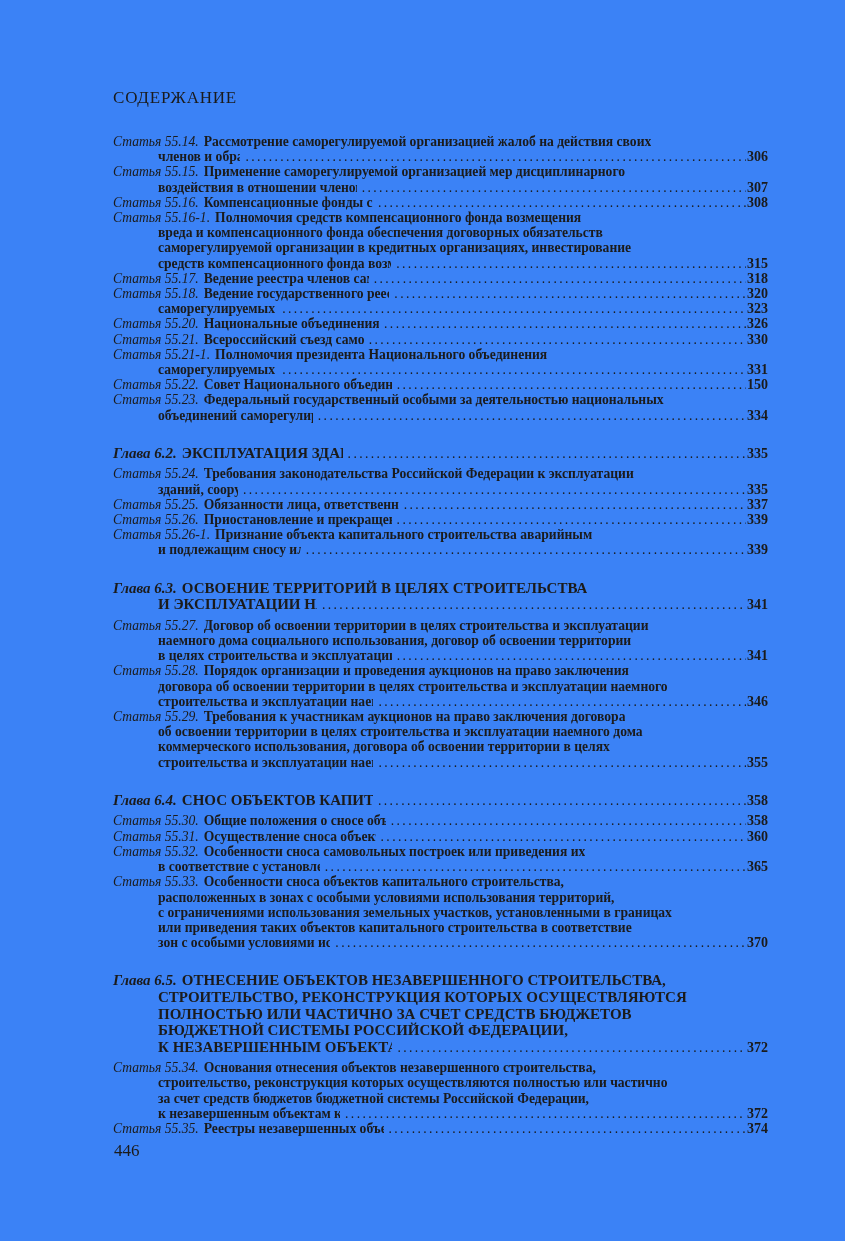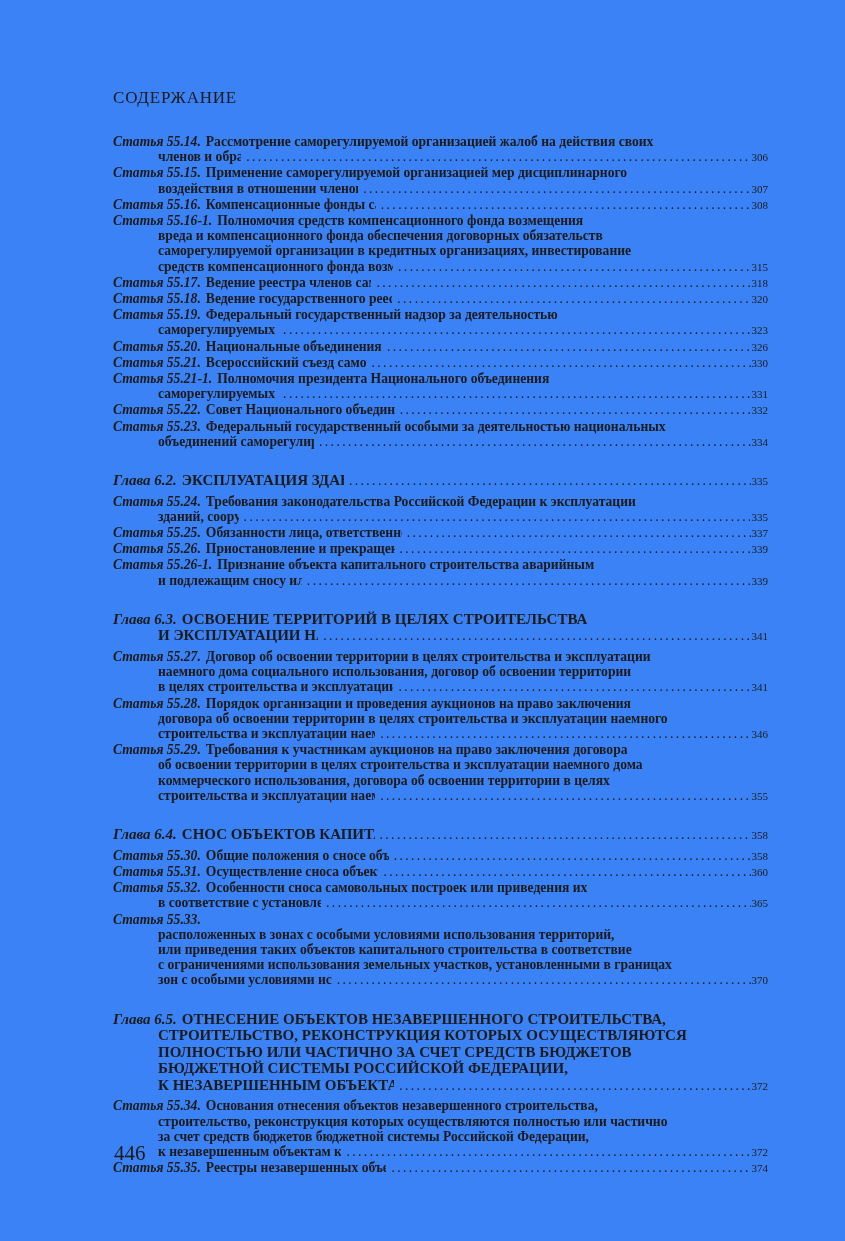--- a/index.html
+++ b/index.html
@@ -27,42 +27,42 @@
   }
   .entry { font-size: 13.6px; line-height: 15.2px; }
   .entry.chapter {
     font-size: 15px;
     line-height: 16.6px;
     margin-top: 22px;
     margin-bottom: 4px;
   }
   .line { display: flex; align-items: baseline; }
   .line.cont { padding-left: 45px; }
-  .label { font-style: italic; padding-right: 5px; white-space: nowrap; font-weight: bold; }
+  .label { font-style: italic; padding-right: 5px; white-space: nowrap; }
   .chapter .label { font-weight: bold; }
   .text { white-space: nowrap; flex: 0 1 auto; overflow: hidden; font-weight: bold; }
   .leader {
     flex: 1 1 auto;
     overflow: hidden;
     white-space: nowrap;
     margin-left: 5px;
     margin-right: 1px;
     min-width: 12px;
   }
   .leader::after {
     content: "........................................................................................................................................";
     letter-spacing: 2.4px;
     font-size: 13.6px;
   }
-  .pg { white-space: nowrap; font-size: 11px; }
+  .pg { white-space: nowrap; font-size: 14px; font-weight: bold; }
   .folio {
     position: absolute;
     left: 114px;
     top: 1141px;
-    font-size: 21px;
+    font-size: 17px;
   }
 </style>
 </head>
 <body>
 
 <div class="page">
   <div class="content">
     <h1 class="header">СОДЕРЖАНИЕ</h1>
     <div id="toc">
         <div class="entry article">
@@ -122,24 +122,20 @@
         </div>
         <div class="entry article">
           <div class="line first">
             <span class="label">Статья 55.18.</span>
             <span class="text">Ведение государственного реестра саморегулируемых организаций.</span>
             <span class="leader"></span>
             <span class="pg">320</span>
           </div>
         </div>
         <div class="entry article">
-          <div class="line first">
-            <span class="label">Статья 55.19.</span>
-            <span class="text">Федеральный государственный надзор за деятельностью</span>
-          </div>
           <div class="line cont">
             <span class="text">саморегулируемых организаций.</span>
             <span class="leader"></span>
             <span class="pg">323</span>
           </div>
         </div>
         <div class="entry article">
           <div class="line first">
             <span class="label">Статья 55.20.</span>
             <span class="text">Национальные объединения саморегулируемых организаций.</span>
@@ -164,21 +160,21 @@
             <span class="text">саморегулируемых организаций.</span>
             <span class="leader"></span>
             <span class="pg">331</span>
           </div>
         </div>
         <div class="entry article">
           <div class="line first">
             <span class="label">Статья 55.22.</span>
             <span class="text">Совет Национального объединения саморегулируемых организаций.</span>
             <span class="leader"></span>
-            <span class="pg">332</span>
+            <span class="pg">150</span>
           </div>
         </div>
         <div class="entry article">
           <div class="line first">
             <span class="label">Статья 55.23.</span>
             <span class="text">Федеральный государственный особыми за деятельностью национальных</span>
           </div>
           <div class="line cont">
             <span class="text">объединений саморегулируемых организаций.</span>
             <span class="leader"></span>
@@ -318,29 +314,30 @@
           </div>
           <div class="line cont">
             <span class="text">в соответствие с установленными требованиями.</span>
             <span class="leader"></span>
             <span class="pg">365</span>
           </div>
         </div>
         <div class="entry article">
           <div class="line first">
             <span class="label">Статья 55.33.</span>
+            <span class="text">Особенности сноса объектов капитального строительства,</span>
           </div>
           <div class="line cont">
             <span class="text">расположенных в зонах с особыми условиями использования территорий,</span>
           </div>
           <div class="line cont">
+            <span class="text">с ограничениями использования земельных участков, установленными в границах</span>
+          </div>
+          <div class="line cont">
             <span class="text">или приведения таких объектов капитального строительства в соответствие</span>
-          </div>
-          <div class="line cont">
-            <span class="text">с ограничениями использования земельных участков, установленными в границах</span>
           </div>
           <div class="line cont">
             <span class="text">зон с особыми условиями использования территорий.</span>
             <span class="leader"></span>
             <span class="pg">370</span>
           </div>
         </div>
         <div class="entry chapter">
           <div class="line first">
             <span class="label">Глава 6.5.</span>

